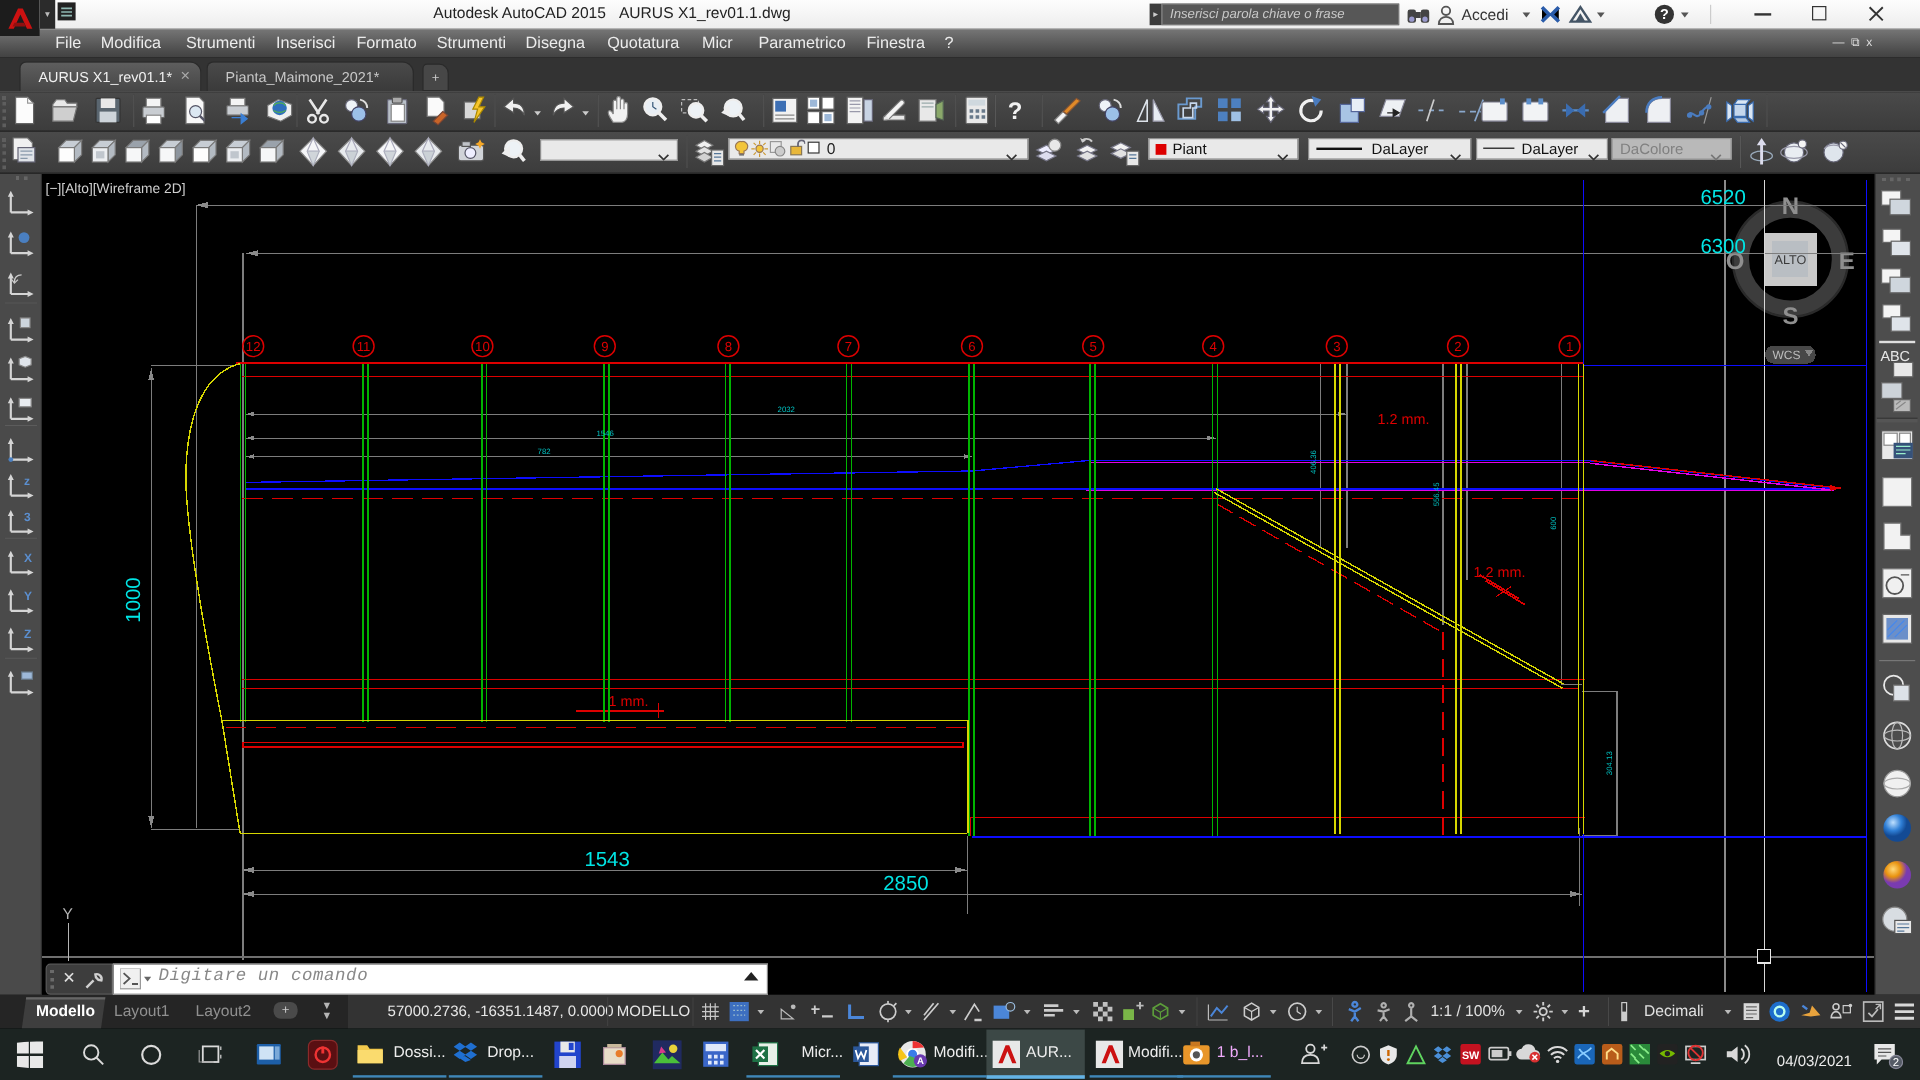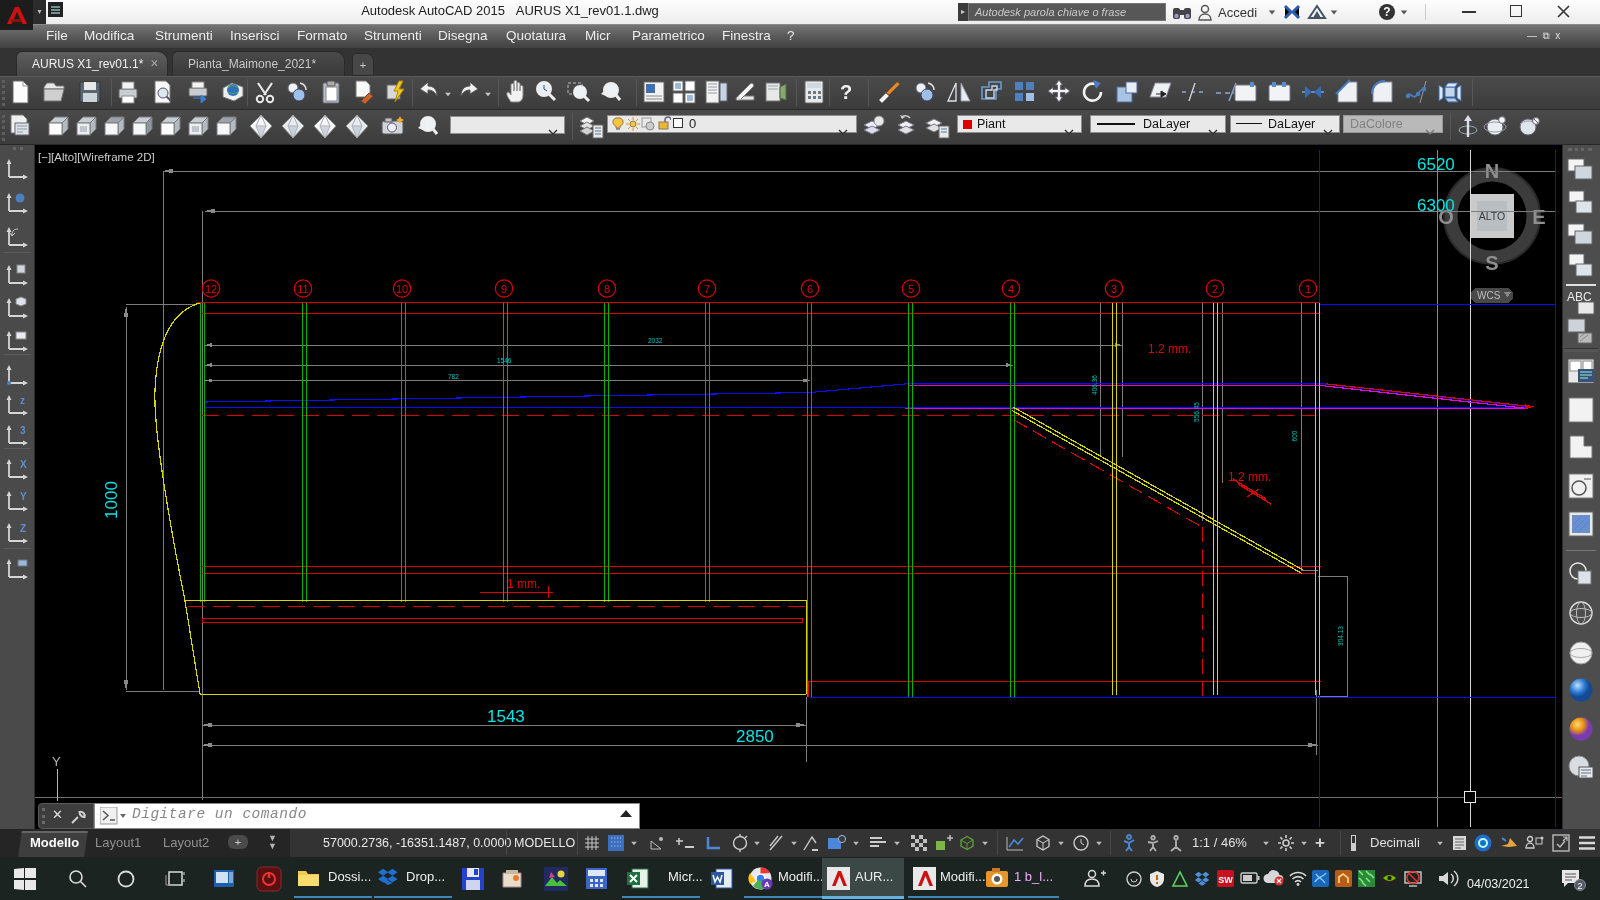--- a/index.html
+++ b/index.html
@@ -24,21 +24,21 @@
 <div class="a" style="left:0;top:0;width:33px;height:30px;background:#1c1c1c;z-index:5"><svg width="33" height="30" viewBox="0 0 33 30">
       <path d="M7 24L15 7h4l8 17h-4.5l-5.5-12-5.5 12z" fill="#c11"></path>
       <path d="M12 19h8l1.5 3H10.5z" fill="#901010"></path>
     </svg></div>
 <div class="a" style="left:33px;top:0;width:13px;height:24px;background:#2b2b2b;color:#bbb;font-size:8px;text-align:center;line-height:24px;z-index:5">▾</div>
 <div class="a" style="left:48px;top:2px;width:15px;height:15px;background:#222;z-index:5"><svg width="15" height="15" viewBox="0 0 15 15">
       <path d="M3 5h9M3 8h9M3 11h9" stroke="#8fb8b2" stroke-width="1.3"></path>
     </svg></div>
 <div class="a" style="left:0;top:3px;width:1020px;text-align:center;font-size:13px;color:#222;z-index:4">Autodesk AutoCAD 2015&nbsp;&nbsp;&nbsp;AURUS X1_rev01.1.dwg</div>
 <div class="a" style="left:958px;top:3px;width:10px;height:18px;background:#3c3c3c;color:#ccc;font-size:8px;line-height:18px;text-align:center">▸</div>
-<div class="a" style="left:968px;top:3px;width:198px;height:18px;background:#575757;border:1px solid #777;color:#c9c9c9;font-style:italic;font-size:11px;line-height:16px;padding-left:6px">Autodesk parola chiave o frase</div>
+<div class="a" style="left:968px;top:3px;width:198px;height:18px;background:#575757;border:1px solid #777;color:#c9c9c9;font-style:italic;font-size:11px;line-height:16px;padding-left:6px">Inserisci parola chiave o frase</div>
 <span class="ic" style="left:1172px;top:4px"><svg width="20" height="17" viewBox="0 0 20 17">
       <rect x="1" y="4" width="7" height="11" rx="2" fill="#444"></rect>
       <rect x="12" y="4" width="7" height="11" rx="2" fill="#444"></rect>
       <rect x="8" y="6" width="4" height="5" fill="#444"></rect>
       <circle cx="4.5" cy="12" r="2.2" fill="#99c"></circle>
       <circle cx="15.5" cy="12" r="2.2" fill="#99c"></circle>
     </svg></span>
 <span class="ic" style="left:1197px;top:4px"><svg width="16" height="17" viewBox="0 0 16 17">
       <circle cx="8" cy="5" r="3.5" fill="none" stroke="#555" stroke-width="1.5"></circle>
       <path d="M2 16c0-4 3-6 6-6s6 2 6 6z" fill="none" stroke="#555" stroke-width="1.5"></path>
@@ -910,21 +910,21 @@
 <div class="a" style="left:1110px;top:831px;width:1px;height:24px;background:#222;border-right:1px solid #484848"></div>
 <span class="ic" style="left:1120px;top:833px"><svg width="18" height="20" viewBox="0 0 18 20">
       <path d="M9 2a2 2 0 1 0 .1 0zM4 8l5 2 5-3m-5 3v4l-3 4m3-4l3 4" stroke="#4b86d8" stroke-width="2" fill="none"></path>
     </svg></span>
 <span class="ic" style="left:1144px;top:833px"><svg width="18" height="20" viewBox="0 0 18 20">
       <path d="M9 3a1.8 1.8 0 1 0 .1 0zM4 9l5 1 5-2m-5 2v4l-3 4m3-4l3 4" stroke="#b0b0b0" stroke-width="1.8" fill="none"></path>
     </svg></span>
 <span class="ic" style="left:1167px;top:833px"><svg width="18" height="20" viewBox="0 0 18 20">
       <path d="M9 3a1.8 1.8 0 1 0 .1 0zM9 6v8m-5 4l5-4 5 4" stroke="#b0b0b0" stroke-width="1.8" fill="none"></path>
     </svg></span>
-<div class="a" style="left:1192px;top:835px;color:#e0e0e0;font-size:13px">1:1 / 46%</div>
+<div class="a" style="left:1192px;top:835px;color:#e0e0e0;font-size:13px">1:1 / 100%</div>
 <div class="car" style="left:1262px;top:841px;border-top-color:#bbb;transform:scale(.7)"></div>
 <span class="ic" style="left:1277px;top:834px"><svg width="18" height="18" viewBox="0 0 18 18">
       <circle cx="9" cy="9" r="3" fill="none" stroke="#ccc" stroke-width="1.6"></circle>
       <path d="M9 1v3M9 14v3M1 9h3M14 9h3M3.3 3.3l2.1 2.1M12.6 12.6l2.1 2.1M14.7 3.3l-2.1 2.1M5.4 12.6l-2.1 2.1" stroke="#ccc" stroke-width="1.6"></path>
     </svg></span>
 <div class="car" style="left:1300px;top:841px;border-top-color:#bbb;transform:scale(.7)"></div>
 <div class="a" style="left:1315px;top:833px;color:#d5d5d5;font-size:17px;font-weight:bold">+</div>
 <div class="a" style="left:1340px;top:831px;width:1px;height:24px;background:#222;border-right:1px solid #484848"></div>
 <span class="ic" style="left:1348px;top:834px"><svg width="12" height="18" viewBox="0 0 12 18">
       <rect x="3" y="1" width="5" height="16" fill="#ccc"></rect>
@@ -1121,18 +1121,18 @@
       <rect x="2" y="3" width="16" height="11" fill="none" stroke="#ccc" stroke-width="1.4"></rect>
       <path d="M6 17h8" stroke="#ccc" stroke-width="1.4"></path>
       <circle cx="10" cy="8.5" r="6" fill="none" stroke="#d33" stroke-width="1.6"></circle>
       <path d="M5.7 4.2l8.6 8.6" stroke="#d33" stroke-width="1.6"></path>
     </svg></span>
 <span class="ic" style="left:1437px;top:869px"><svg width="22" height="19" viewBox="0 0 22 19">
       <path d="M2 7h4l5-4v13l-5-4H2z" fill="#d8d8d8"></path>
       <path d="M14 5c3 2 3 7 0 9M17 2c5 4 5 11 0 15" stroke="#d8d8d8" fill="none" stroke-width="1.5"></path>
     </svg></span>
 <div class="a" style="left:1482px;top:902px;width:60px;text-align:left;color:#0f766e;font-size:12.5px">19.31</div>
-<div class="a" style="left:1467px;top:877px;width:90px;color:#eee;font-size:12.5px">04/03/2021</div>
+<div class="a" style="left:1467px;top:877px;width:90px;text-align:center;color:#eee;font-size:12.5px">04/03/2021</div>
 <span class="ic" style="left:1560px;top:868px"><svg width="26" height="24" viewBox="0 0 26 24">
       <path d="M2 2h17v13H8l-4 4V15H2z" fill="#e8e8e8"></path>
       <path d="M5 6h11M5 9h11M5 12h7" stroke="#555"></path>
       <circle cx="20" cy="17" r="5.5" fill="#555b66" stroke="#889"></circle>
       <text x="20" y="20.5" font-size="9.5" fill="#fff" text-anchor="middle">2</text>
     </svg></span>
 </body></html>

